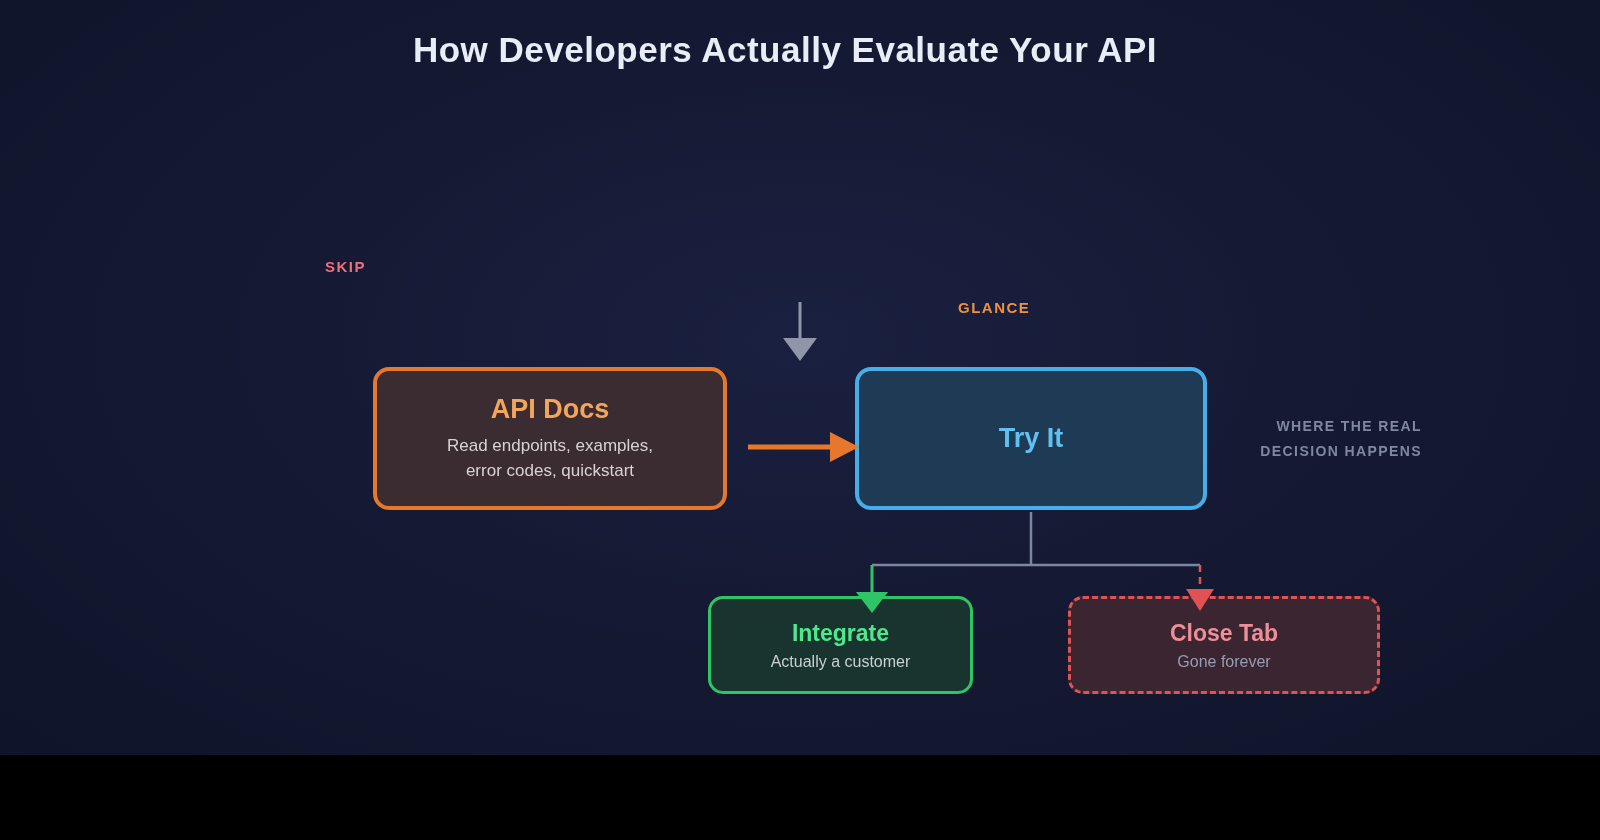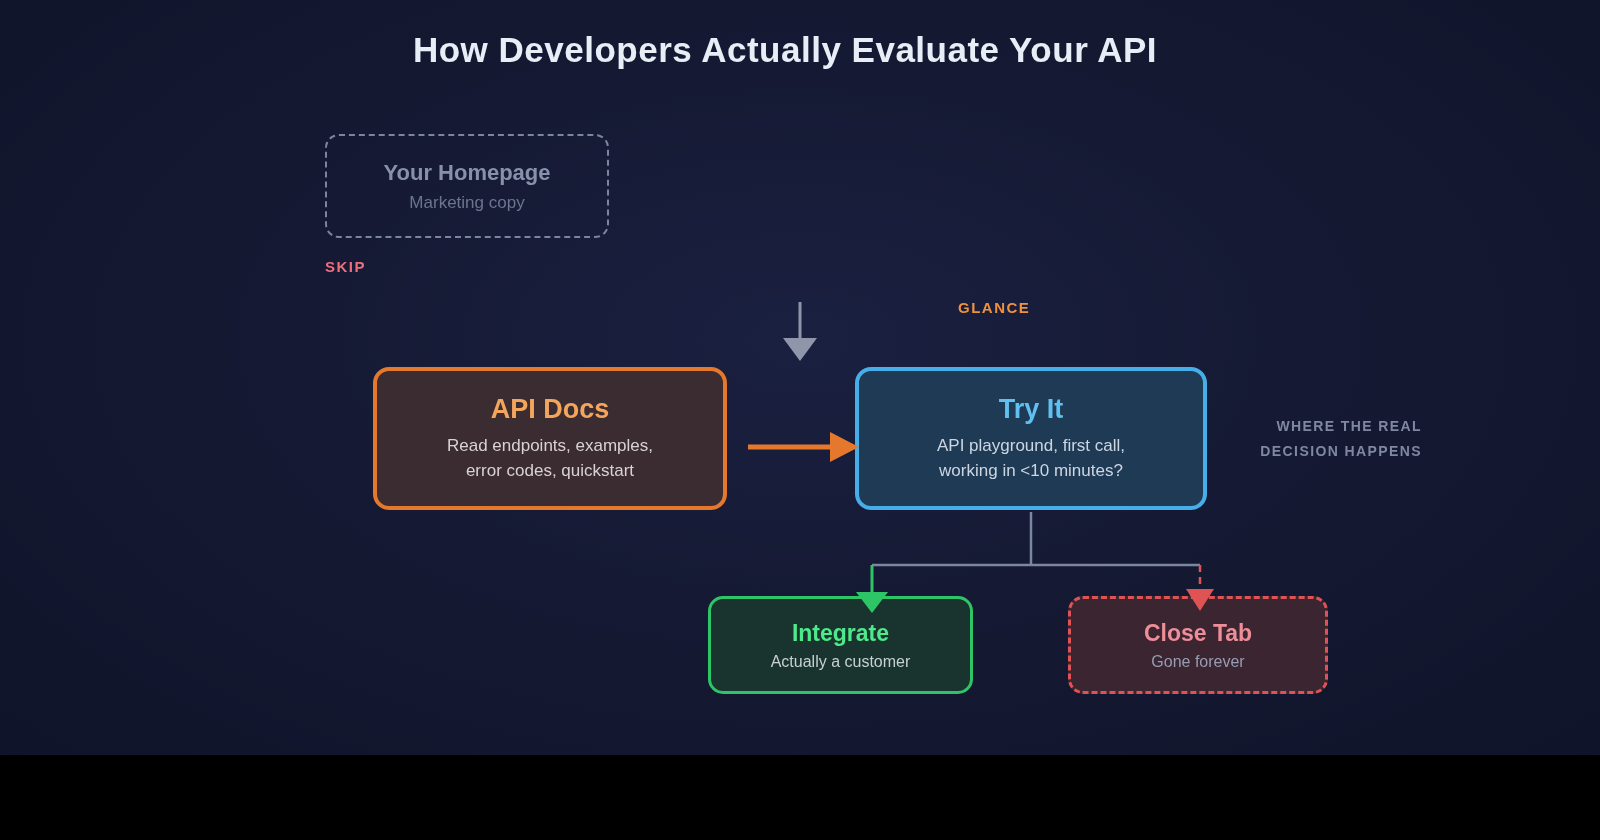--- a/index.html
+++ b/index.html
@@ -58,53 +58,47 @@
   }
 
   .node-integrate {
     left: 708px; top: 596px; width: 265px; height: 98px;
     border: 3px solid #2ec566; border-radius: 15px; background: #19332e; gap: 6px;
   }
   .node-integrate .n-title { color: #4de98b; font-size: 23px; font-weight: 700; }
   .node-integrate .n-sub   { color: #c6d1d2; font-size: 16px; }
 
   .node-closetab {
-    left: 1068px; top: 596px; width: 260px; height: 98px;
+    left: 1068px; top: 596px; width: 312px; height: 98px;
     border: 3px dashed #df5355; border-radius: 15px; background: #3a2531; gap: 6px;
   }
   .node-closetab .n-title { color: #ee8e99; font-size: 23px; font-weight: 700; }
   .node-closetab .n-sub   { color: #979db3; font-size: 16px; }
 
   .arrow-layer { position: absolute; left: 0; top: 0; width: 1600px; height: 840px; pointer-events: none; }
 </style>
 </head>
 <body>
 
 <div class="stage">
 
   <div class="diagram-title">How Developers Actually Evaluate Your API</div>
 
-  <div class="node node-dashed" style="left:325px; top:134px;">
-    <div class="n-title">Your Homepage</div>
-    <div class="n-sub">Marketing copy</div>
-  </div>
   <div class="tag tag-skip">SKIP</div>
 
   <div class="tag tag-glance">GLANCE</div>
 
   <div class="node node-apidocs">
     <div class="n-title">API Docs</div>
     <div class="n-sub">Read endpoints, examples,
 error codes, quickstart</div>
   </div>
 
   <div class="node node-tryit">
     <div class="n-title">Try It</div>
-    <div class="n-sub">API playground, first call,
-working in &lt;10 minutes?</div>
   </div>
 
   <div class="side-note">WHERE THE REAL
 DECISION HAPPENS</div>
 
   <div class="node node-integrate">
     <div class="n-title">Integrate</div>
     <div class="n-sub">Actually a customer</div>
   </div>
 

